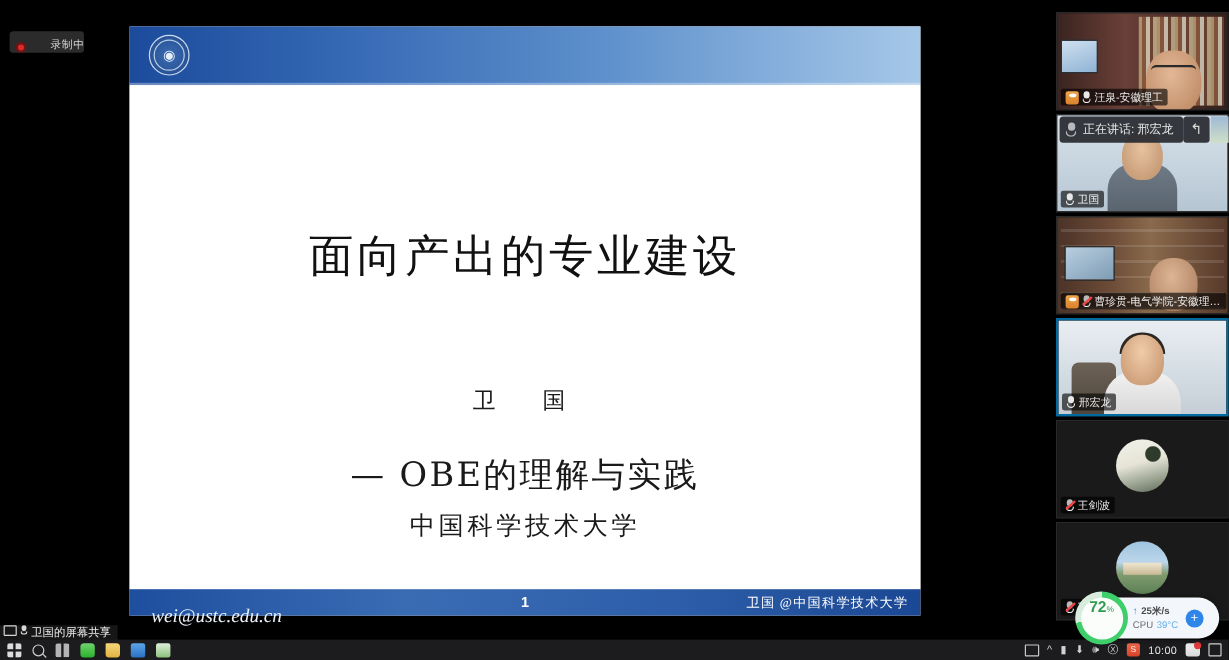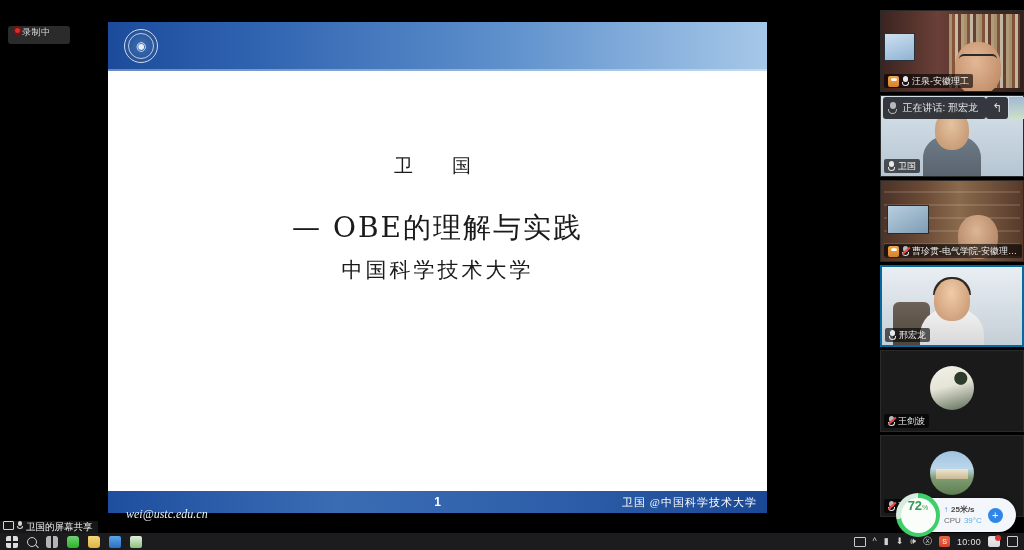--- a/index.html
+++ b/index.html
@@ -9,21 +9,21 @@
     font-family: "Liberation Sans", "DejaVu Sans", sans-serif;
     overflow: hidden;
   }
   #screen { position: relative; width: 1024px; height: 550px; background: #000; }
 
   
   #rec-badge {
     position: absolute; left: 8px; top: 26px;
     width: 62px; height: 18px;
     background: #2b2b2b; border-radius: 3px;
-    display: flex; align-items: flex-start; gap: 0;
+    display: flex; align-items: flex-end; gap: 20px;
     padding: 0 5px;
   }
   #rec-dot {
     width: 9px; height: 9px; border-radius: 50%;
     background: #d92b2b; border: 2px solid #6e1414;
     flex: none;
   }
   #rec-text { color: #d8d8d8; font-size: 9px; letter-spacing: .5px; white-space: nowrap; }
 
   
@@ -84,21 +84,21 @@
     font-family: "DejaVu Serif", "Liberation Serif", serif;
   }
   #slide-footer {
     height: 22px; flex: none;
     background: linear-gradient(to right, #1e4f9f 0%, #3a6cb4 35%, #2d5da8 70%, #1b4894 100%);
     display: flex; align-items: center;
     position: relative; color: #fff;
   }
   #footer-email {
     position: absolute; left: 18px;
-    font-size: 12px; font-style: italic; color: #eaf2fb;
+    font-size: 16px; font-style: italic; color: #eaf2fb;
     font-family: "Liberation Serif", serif;
     margin-top: 24px;
   }
   #footer-page {
     position: absolute; left: 0; right: 0; text-align: center;
     font-size: 12px; color: #fff; font-weight: bold;
   }
   #footer-org {
     position: absolute; right: 10px;
     font-size: 11px; color: #fff;
@@ -400,20 +400,21 @@
   </div>
 
   <div id="slide">
     <div id="slide-header">
       <div id="ustc-logo">
         <span class="ring"></span>
         <span class="glyph">◉</span>
       </div>
     </div>
     <div id="slide-body">
+      <div id="slide-title">面向产出的专业建设</div>
       <div id="slide-author">卫　国</div>
       <div id="slide-subtitle">—  OBE的理解与实践</div>
       <div id="slide-affil">中国科学技术大学</div>
     </div>
     <div id="slide-footer">
       <span id="footer-email">wei@ustc.edu.cn</span>
       <span id="footer-page">1</span>
       <span id="footer-org">卫国 @中国科学技术大学</span>
     </div>
   </div>

